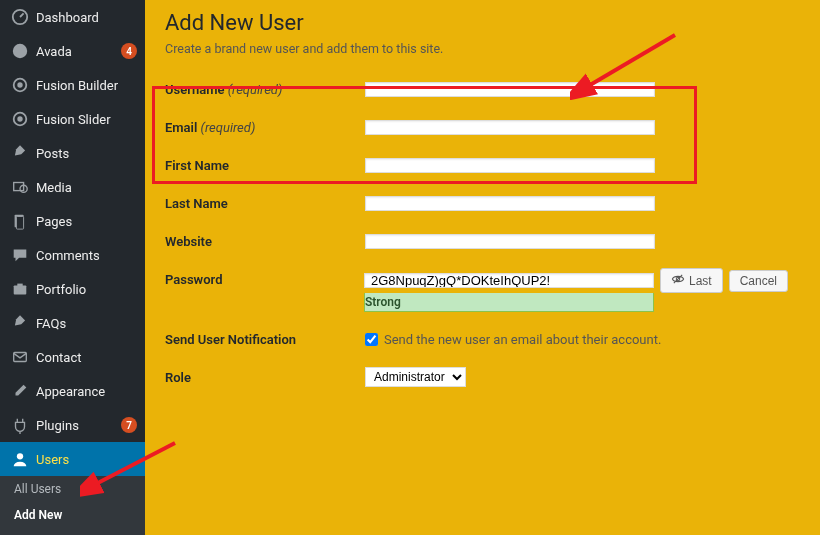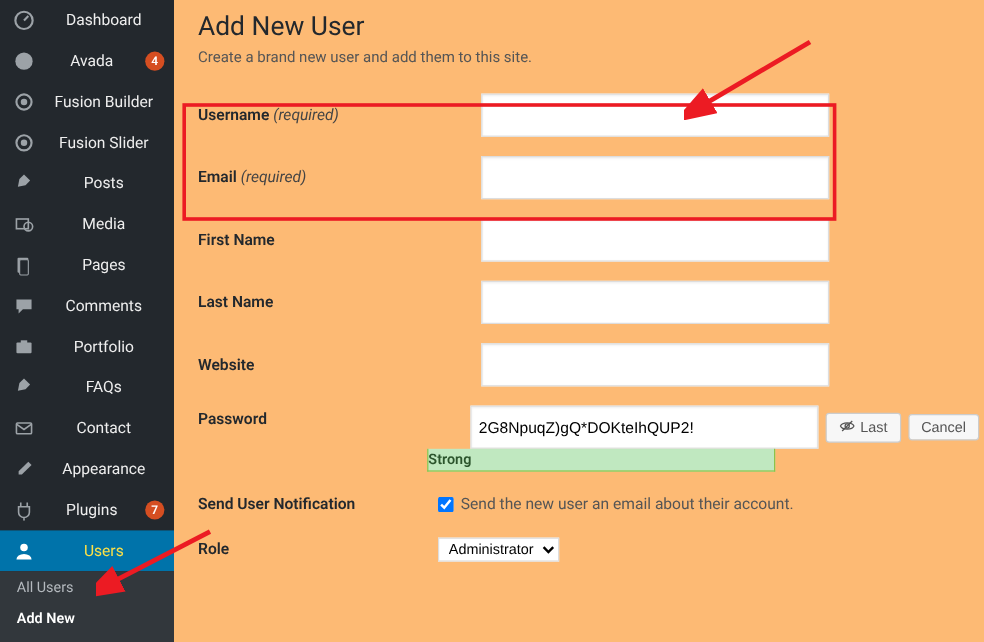--- a/index.html
+++ b/index.html
@@ -1,37 +1,37 @@
 <!DOCTYPE html>
 <html><head>
 <meta charset="utf-8">
 <style>
 * { box-sizing: border-box; margin: 0; padding: 0; }
 body { font-family: -apple-system, BlinkMacSystemFont, "Segoe UI", Roboto, sans-serif; font-size: 13px; color: #444; width: 820px; height: 535px; overflow: hidden; position: relative; background: #f1f1f1; }
 .layout { display: flex; width: 100%; height: 100%; }
 .sidebar { width: 145px; background: #23282d; color: #eee; display: flex; flex-direction: column; font-size: 13px; }
-.side-item { display: flex; align-items: center; padding: 7px 8px 7px 10px; color: #eee; cursor: pointer; text-align: center; }
+.side-item { display: flex; align-items: center; padding: 7px 8px 7px 10px; color: #eee; cursor: pointer; }
 .side-item .icon { width: 20px; height: 20px; display: inline-flex; align-items: center; justify-content: center; color: #9ca2a7; margin-right: 6px; flex-shrink: 0; }
 .side-item .label { flex: 1; white-space: nowrap; }
 .side-item.active { background: #0073aa; color: #fde047; }
 .side-item.active .icon { color: #fff; }
 .side-sep { height: 5px; }
 .subitems { background: #32373c; }
 .sub-item { padding: 6px 0 6px 14px; color: #b4b9be; font-size: 12px; cursor: pointer; }
 .sub-item.current { color: #fff; font-weight: 600; }
 .badge { display: inline-flex; align-items: center; justify-content: center; min-width: 16px; height: 16px; padding: 0 4px; border-radius: 9px; font-size: 10px; font-weight: 600; margin-left: 4px; color: #fff; }
 .badge.orange { background: #d54e21; }
-.main { flex: 1; padding: 4px 4px 10px 20px; background: #fdba74; overflow: hidden; }
+.main { flex: 1; padding: 4px 32px 10px 20px; background: #eab308; overflow: hidden; }
 .page-title { font-size: 22px; font-weight: 400; color: #23282d; margin: 6px 0 6px; }
 .page-desc { font-size: 12.5px; color: #555; margin-bottom: 14px; }
 .form-row { display: flex; align-items: center; min-height: 38px; padding: 8px 0; }
 .form-row .lbl { width: 200px; font-weight: 600; color: #23282d; font-size: 13px; }
 .form-row .lbl .req { font-style: italic; font-weight: 400; color: #444; }
 .form-row .ctl { flex: 1; display: flex; align-items: center; }
-input[type=text] { width: 290px; height: 36px; border: 1px solid #ddd; background: #fff; padding: 2px 6px; font-size: 13px; box-shadow: inset 0 1px 2px rgba(0,0,0,.07); margin-left: 36px; }
+input[type=text] { width: 290px; height: 15px; border: 1px solid #ddd; background: #fff; padding: 2px 6px; font-size: 13px; box-shadow: inset 0 1px 2px rgba(0,0,0,.07); }
 .pwd-wrap { display: flex; flex-direction: column; }
 .pwd-top { display: flex; align-items: center; gap: 6px; }
 .pwd-top input { width: 290px; }
 .btn { background: #f7f7f7; border: 1px solid #ccc; border-radius: 3px; padding: 3px 10px; font-size: 12px; color: #555; cursor: pointer; display: inline-flex; align-items: center; gap: 4px; }
 .pwd-meter { width: 290px; background: #c0e8c0; border: 1px solid #8bc34a; border-top: none; font-weight: 600; color: #2b542c; font-size: 12px; padding: 2px 0; }
 .checkbox-row { display: flex; align-items: center; gap: 6px; }
 select { height: 20px; border: 1px solid #ddd; background: #fff; font-size: 12px; padding: 1px 4px; }
 .highlight-box { position: absolute; border: 3px solid #ec1b23; pointer-events: none; }
 .arrow { position: absolute; pointer-events: none; }
 svg.icon-svg { width: 18px; height: 18px; }

